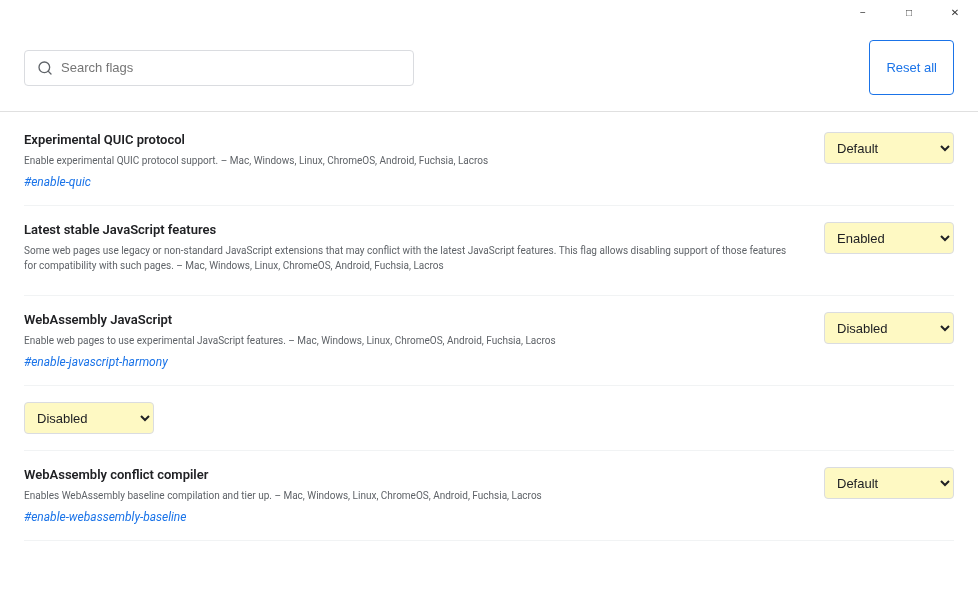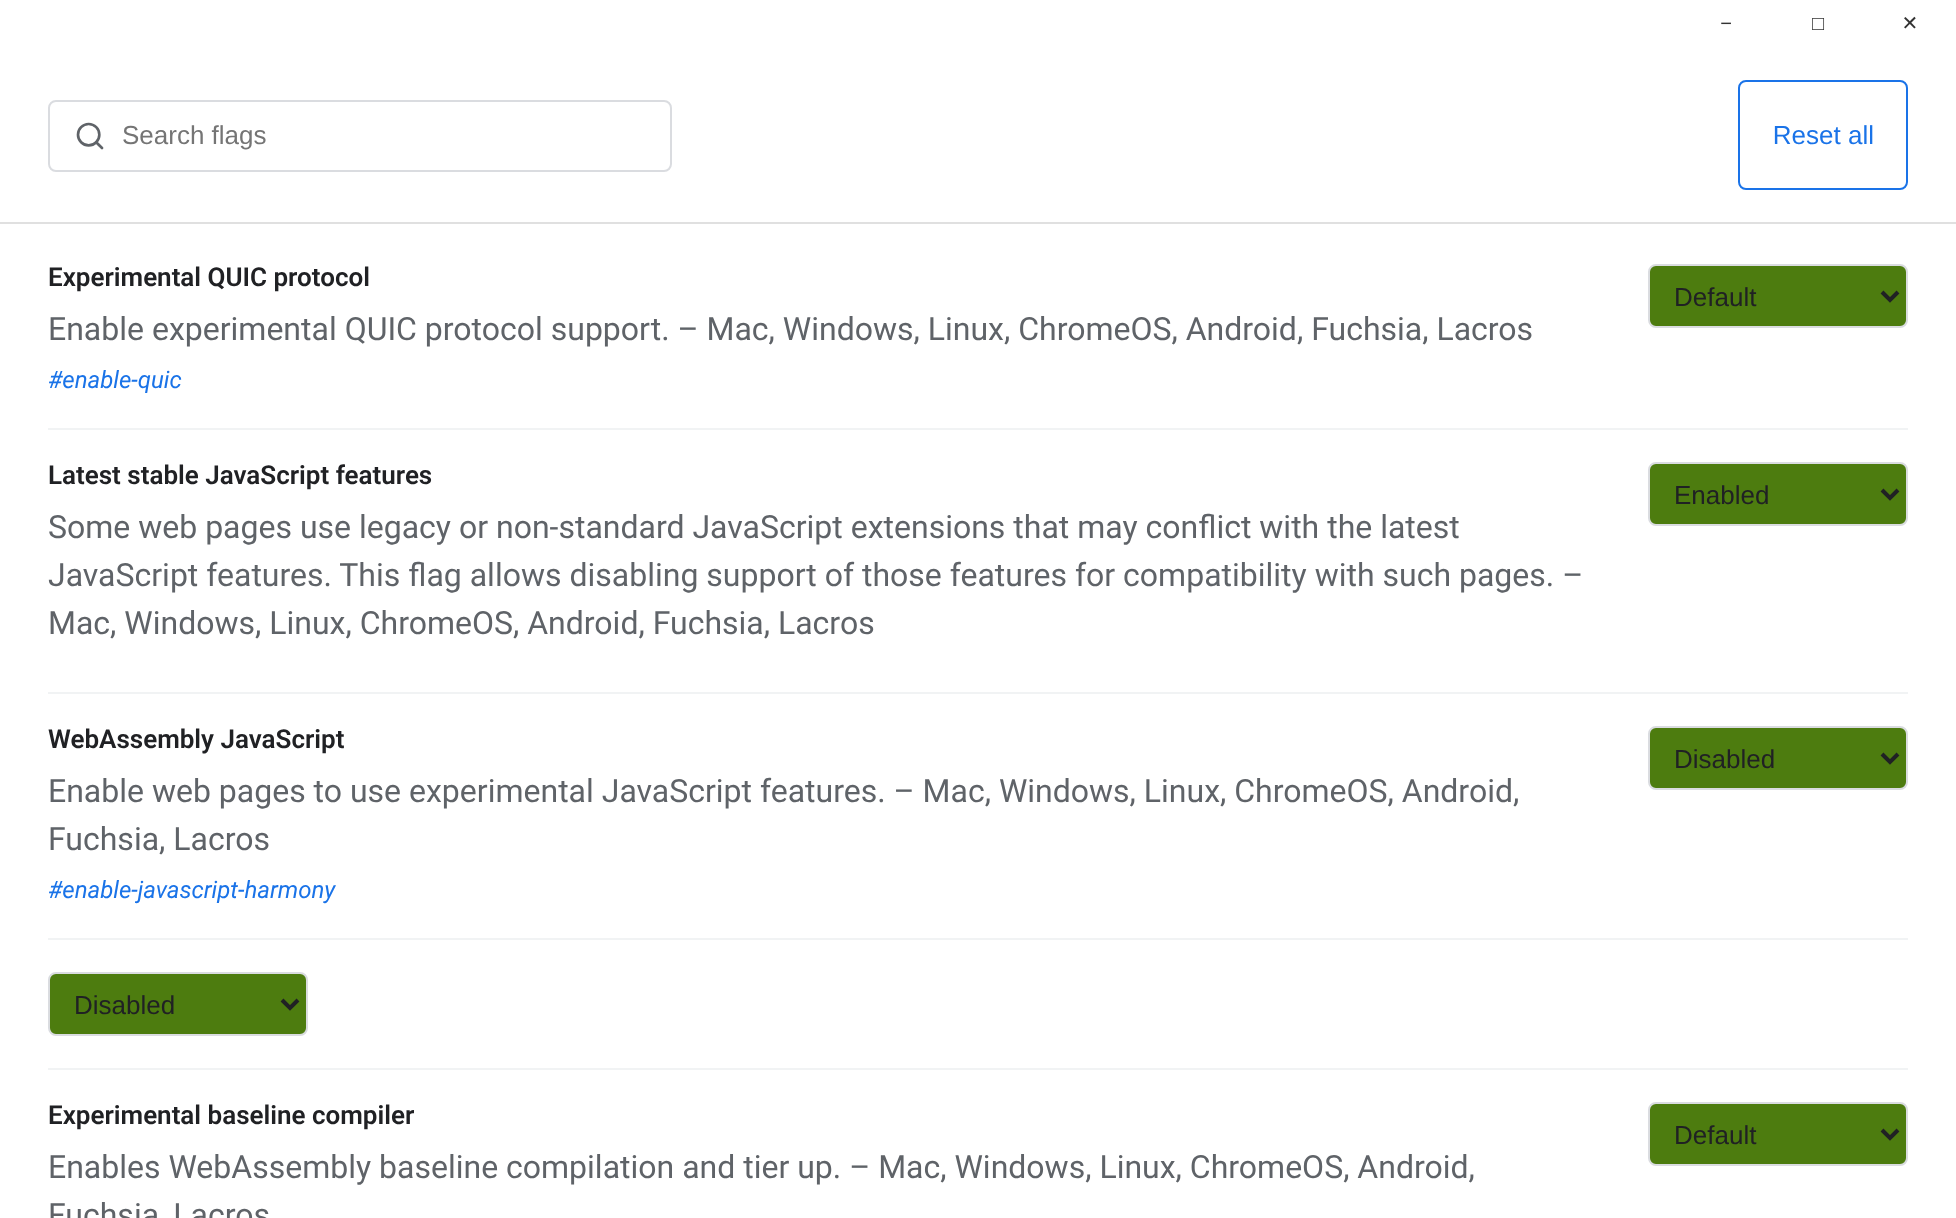--- a/index.html
+++ b/index.html
@@ -42,21 +42,21 @@
       padding: 16px 24px;
       display: flex;
       align-items: center;
       justify-content: space-between;
       border-bottom: 1px solid #e0e0e0;
       margin-top: 24px;
     }
     .search-box {
       display: flex;
       align-items: center;
-      width: 312px;
+      width: 390px;
       height: 36px;
       border: 1px solid #dadce0;
       border-radius: 4px;
       padding: 0 12px;
       gap: 8px;
       background: #fff;
     }
     .search-icon-svg {
       color: #5f6368;
       flex-shrink: 0;
@@ -100,21 +100,21 @@
       flex: 1;
       min-width: 0;
     }
     .flag-title {
       font-size: 13px;
       font-weight: 600;
       color: #202124;
       margin-bottom: 6px;
     }
     .flag-description {
-      font-size: 16px;
+      font-size: 10px;
       color: #5f6368;
       line-height: 1.5;
       margin-bottom: 6px;
     }
     .flag-link {
       font-size: 12px;
       color: #1a73e8;
       text-decoration: none;
       font-style: italic;
     }
@@ -125,21 +125,21 @@
       width: 130px;
     }
     .flag-select {
       width: 130px;
       height: 32px;
       border: 1px solid #dadce0;
       border-radius: 4px;
       padding: 0 8px;
       font-size: 13px;
       color: #202124;
-      background: #4d7c0f;
+      background: #fef9c3;
       cursor: pointer;
       appearance: auto;
     }
   </style>
 </head>
 <body>
 
 <div class="title-bar">
   <button class="title-bar-btn">−</button>
   <button class="title-bar-btn">□</button>
@@ -195,21 +195,21 @@
   </div>
     <div class="flag-item">
     <div class="flag-control">
       <select class="flag-select">
         <option>Default</option><option>Enabled</option><option selected="">Disabled</option>
       </select>
     </div>
   </div>
     <div class="flag-item">
     <div class="flag-content">
-      <div class="flag-title">Experimental baseline compiler</div>
+      <div class="flag-title">WebAssembly conflict compiler</div>
       <div class="flag-description">Enables WebAssembly baseline compilation and tier up. – Mac, Windows, Linux, ChromeOS, Android, Fuchsia, Lacros</div>
       <a class="flag-link" href="#">#enable-webassembly-baseline</a>
     </div>
     <div class="flag-control">
       <select class="flag-select">
         <option selected="">Default</option><option>Enabled</option><option>Disabled</option>
       </select>
     </div>
   </div>
   </div>

